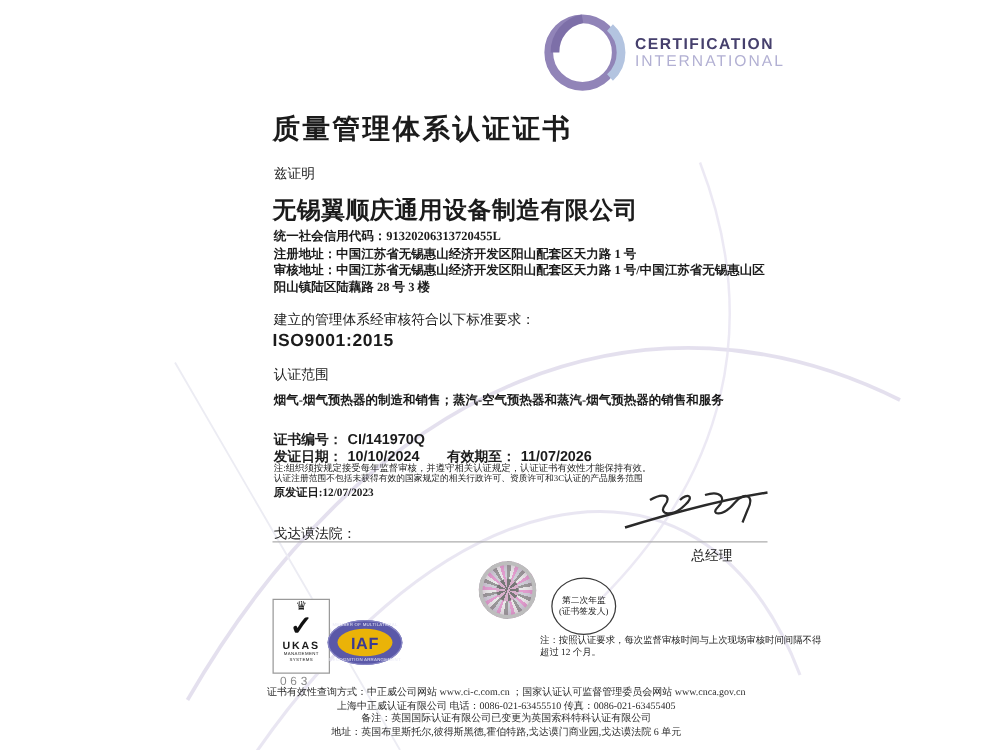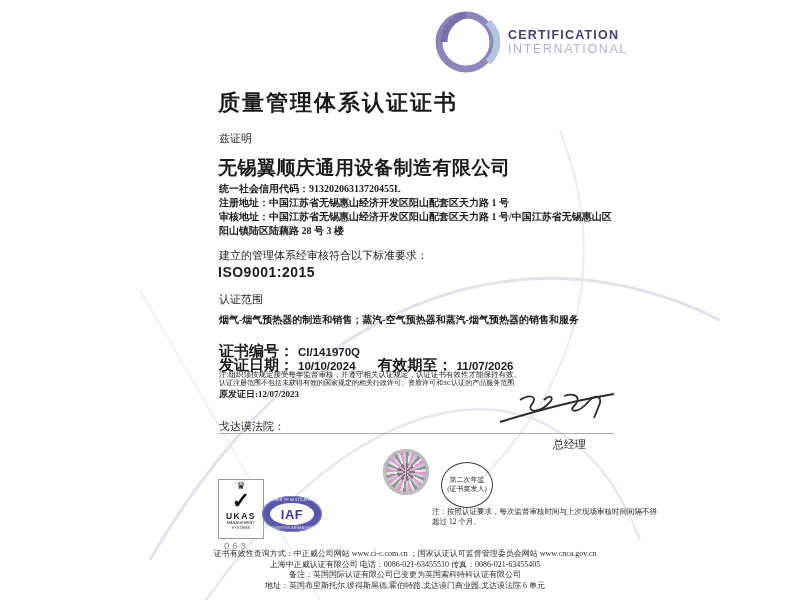--- a/index.html
+++ b/index.html
@@ -18,21 +18,21 @@
 
   .title{font-size:22px;font-weight:bold;letter-spacing:2px;}
   .certify{font-size:11px;}
   .company{font-size:19px;font-weight:bold;letter-spacing:0.5px;}
   .small-bold{font-size:10px;font-weight:bold;}
   .addr{width:398px;line-height:14px;}
   .std-intro{font-size:11px;}
   .iso{font-family:"Liberation Sans","DejaVu Sans",sans-serif;font-size:14px;font-weight:bold;letter-spacing:0.5px;}
   .scope-label{font-size:11px;}
   .scope{font-size:10px;font-weight:bold;width:400px;}
-  .row-label{font-size:15px;font-weight:bold;}
+  .row-label{font-size:11px;font-weight:bold;}
   .row-value{font-family:"Liberation Sans","DejaVu Sans",sans-serif;font-size:11.5px;font-weight:bold;}
   .tiny-note{font-size:7.5px;color:#222;line-height:9px;width:420px;}
   .orig{font-size:9px;font-weight:bold;}
 
   .sign-label{font-size:11px;}
   .sign-line{border-top:1px solid #adadad;width:396px;height:0;}
   .signer{font-size:11px;}
 
   .holo{width:46px;height:46px;border-radius:50%;
         background:repeating-conic-gradient(#9a9a9a 0deg 9deg,#e9e9e9 9deg 18deg,#e39fd0 18deg 27deg,#cfcfd8 27deg 36deg);
@@ -51,21 +51,21 @@
   .ukas .crown{font-size:10px;line-height:11px;color:#1b1b1b;}
   .ukas .tick{font-size:22px;line-height:20px;font-weight:bold;color:#111;}
   .ukas .name{font-family:"Liberation Sans","DejaVu Sans",sans-serif;font-size:8.5px;font-weight:bold;letter-spacing:1.5px;line-height:10px;}
   .ukas .sub{font-family:"Liberation Sans","DejaVu Sans",sans-serif;font-size:3.5px;line-height:4.5px;text-align:center;letter-spacing:.3px;}
   .ukas-num{font-family:"Liberation Sans","DejaVu Sans",sans-serif;font-size:9.5px;letter-spacing:3px;color:#8a8a8a;}
 
   
   .iaf{width:60px;height:36px;border-radius:50%;background:#5a58a8;
        box-shadow:inset 0 0 0 1px #8886c4;position:relative;
        display:flex;align-items:center;justify-content:center;}
-  .iaf .inner{width:44px;height:22px;border-radius:50%;background:#ffffff;
+  .iaf .inner{width:44px;height:22px;border-radius:50%;background:#eab308;
        display:flex;align-items:center;justify-content:center;}
   .iaf .inner span{font-family:"Liberation Sans","DejaVu Sans",sans-serif;font-size:13px;font-weight:bold;color:#3c3a92;letter-spacing:.5px;}
   .iaf .ringtext{position:absolute;left:0;right:0;text-align:center;
        font-family:"Liberation Sans","DejaVu Sans",sans-serif;font-size:3.5px;color:#e8e8f6;letter-spacing:.2px;}
   .iaf .rt-top{top:2px;} .iaf .rt-bot{bottom:2px;}
 
   .footer{left:150px;top:549px;width:510px;text-align:center;
           font-size:8px;line-height:10.5px;color:#2c2c2c;}
 </style>
 </head>

